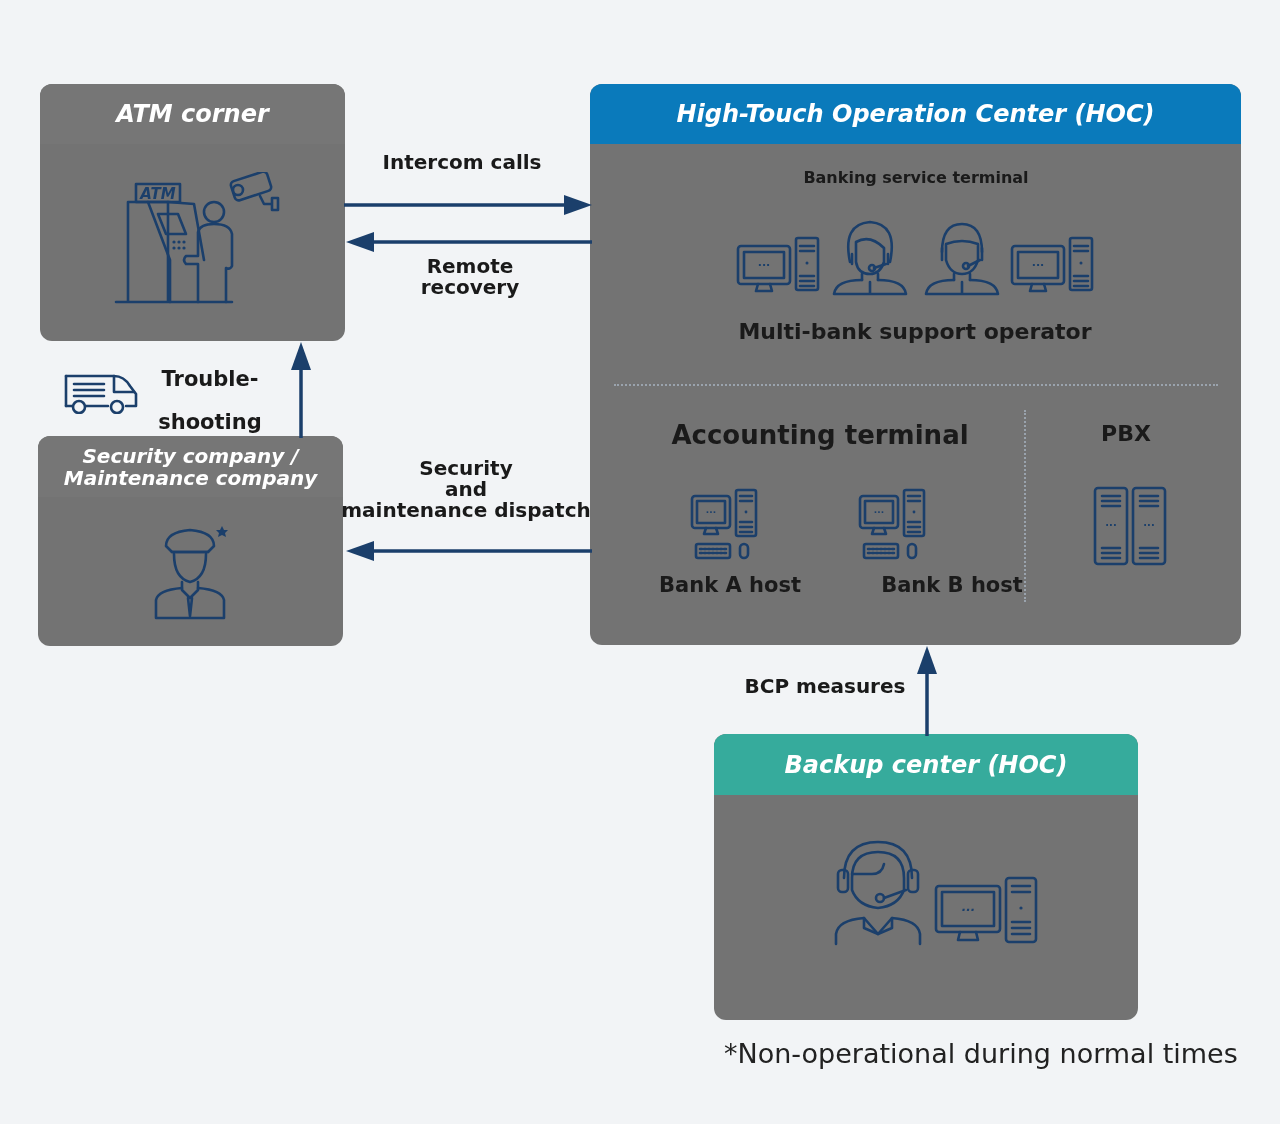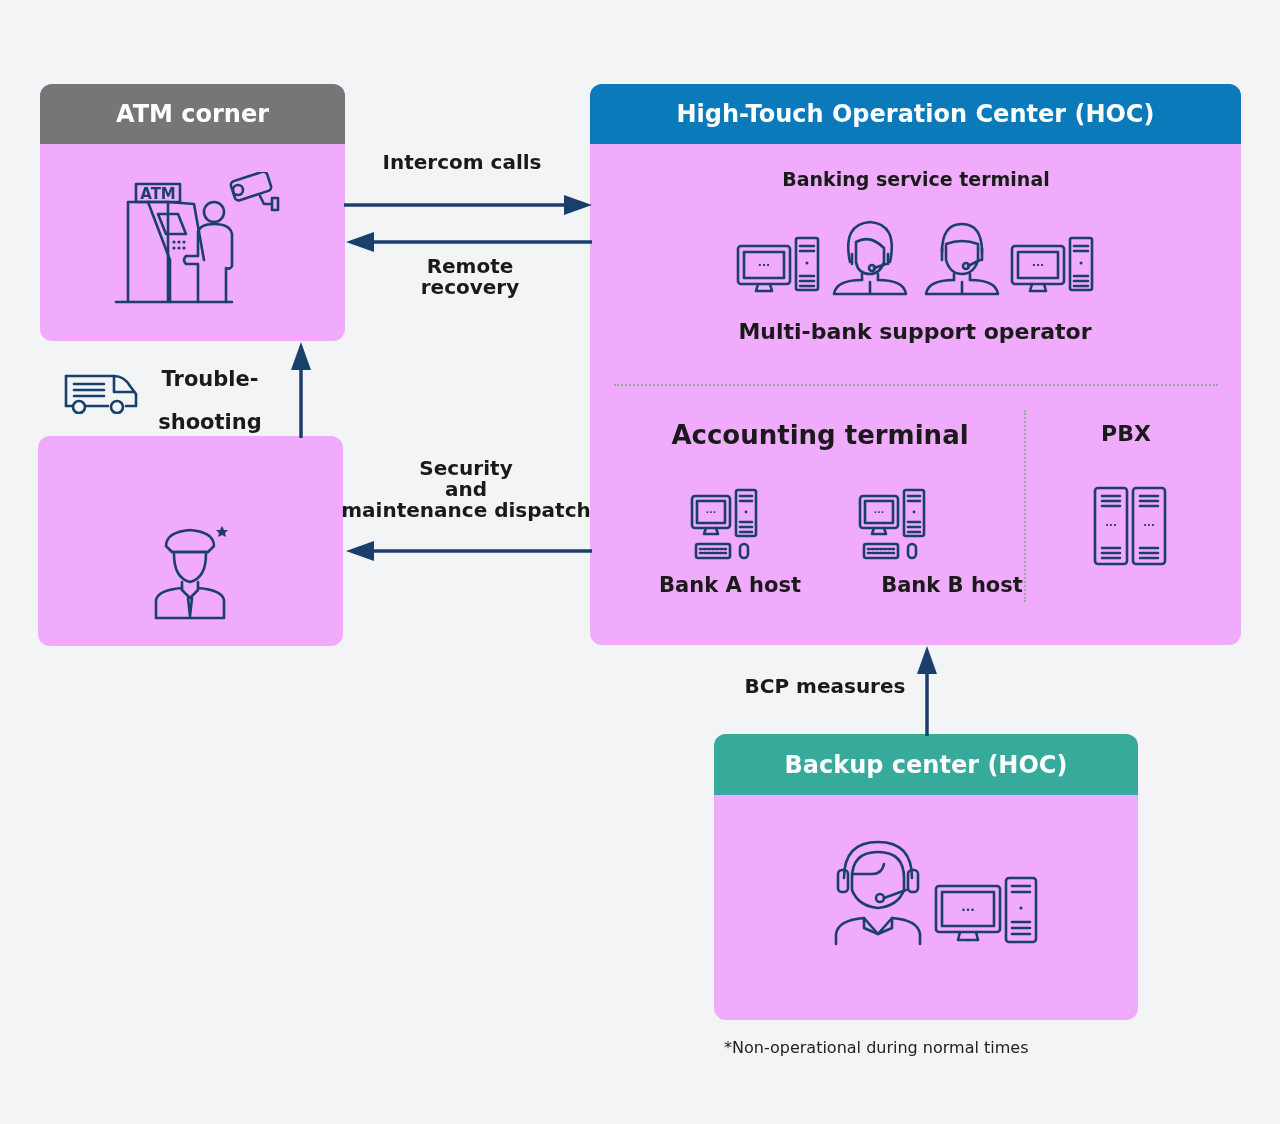--- a/index.html
+++ b/index.html
@@ -1,31 +1,31 @@
 <!DOCTYPE html>
 <html><head>
 <meta charset="utf-8">
 <style>
   html, body { margin:0; padding:0; }
   body { width:1280px; height:1124px; background:#f2f4f6; position:relative; overflow:hidden;
          font-family:"DejaVu Sans", sans-serif; color:#1a1a1a; }
-  .box { position:absolute; background:#f0abfc; border-radius:12px; overflow:hidden; }
+  .box { position:absolute; background:#737373; border-radius:12px; overflow:hidden;font-style:italic; }
   .hdr { color:#fff; font-weight:bold; text-align:center; display:flex; align-items:center; justify-content:center; line-height:1.0; }
   .gray { background:#767676; }
   .blue { background:#0a7abb; }
   .teal { background:#36ab9c; }
   .lbl { position:absolute; font-weight:bold; text-align:center; font-size:20px; line-height:1.05; }
   .icon { position:absolute; }
   svg { display:block; }
   .ic { fill:none; stroke:#1b3f6b; stroke-width:2.6; stroke-linecap:round; stroke-linejoin:round; }
   .icf { fill:#1b3f6b; }
   .dots-h { position:absolute; border-top:2px dotted #9aa3ad; height:0; }
   .dots-v { position:absolute; border-left:2px dotted #9aa3ad; width:0; }
   .arrow { position:absolute; }
-  .note { position:absolute; font-family:"DejaVu Sans", sans-serif; font-size:16px; color:#222; }
+  .note { position:absolute; font-family:"DejaVu Sans", sans-serif; font-size:27px; color:#222; }
 </style>
 </head>
 <body>
 
 <div class="box" style="left:40px;top:84px;width:305px;height:257px;">
   <div class="hdr gray" style="height:60px;font-size:24px;">
     <span>ATM corner</span>
   </div>
   <div class="icon" style="left:72px;top:88px;">
     <svg width="180" height="132" viewBox="0 0 180 132">
@@ -47,39 +47,43 @@
       <path class="ic" d="M86 130 L86 92 L74 92 Q70 88 74 84 L86 84 L86 60 Q88 52 102 52 Q118 52 120 62 L120 94 Q118 98 114 96 L114 130"></path>
 
       <rect class="ic" x="120" y="4" width="38" height="20" rx="4" transform="rotate(-18 139 14)"></rect>
       <circle class="ic" cx="126" cy="18" r="5"></circle>
       <path class="ic" d="M148 24 L152 32 L160 32 M160 26 L160 38 L166 38 L166 26 Z"></path>
     </svg>
   </div>
 </div>
 
 <div class="box" style="left:38px;top:436px;width:305px;height:210px;">
+  <div class="hdr gray" style="height:61px;font-size:20px;flex-direction:column;">
+    <span>Security company /</span>
+    <span style="margin-top:2px;">Maintenance company</span>
+  </div>
   <div class="icon" style="left:114px;top:88px;">
     <svg width="80" height="96" viewBox="0 0 80 96">
       <path class="ic" d="M14 22 Q14 8 38 6 Q62 8 62 22 L56 28 L20 28 Z"></path>
       <path class="ic" d="M20 28 L56 28"></path>
       <path class="ic" d="M22 30 Q22 54 38 58 Q54 54 54 30"></path>
       <path class="ic" d="M30 58 L30 66 L38 74 L46 66 L46 58"></path>
       <path class="ic" d="M4 94 L4 76 Q6 66 30 64 M72 94 L72 76 Q70 66 46 64 M4 94 L72 94"></path>
       <path class="ic" d="M36 74 L38 92 L40 74"></path>
       <path class="icf" d="M70 2 L72 6 L76 6 L73 9 L74 13 L70 11 L66 13 L67 9 L64 6 L68 6 Z"></path>
     </svg>
   </div>
 </div>
 
 <div class="box" style="left:590px;top:84px;width:651px;height:561px;">
   <div class="hdr blue" style="height:60px;font-size:24px;">
     <span>High-Touch Operation Center (HOC)</span>
   </div>
 </div>
-<div class="lbl" style="left:716px;top:170px;width:400px;font-size:19px;">Banking service terminal</div>
+<div class="lbl" style="left:716px;top:170px;width:400px;font-size:16px;">Banking service terminal</div>
 
 <div class="icon" style="left:736px;top:236px;">
   <svg width="86" height="58" viewBox="0 0 86 58">
     <rect class="ic" x="2" y="10" width="52" height="38" rx="3"></rect>
     <rect class="ic" x="8" y="16" width="40" height="26"></rect>
     <text x="28" y="33" text-anchor="middle" font-size="11" fill="#1b3f6b" font-weight="bold">···</text>
     <path class="ic" d="M22 48 L20 55 L36 55 L34 48"></path>
     <rect class="ic" x="60" y="2" width="22" height="52" rx="2"></rect>
     <path class="ic" d="M64 10 L78 10 M64 15 L78 15 M64 40 L78 40 M64 45 L78 45 M64 50 L78 50"></path>
     <circle class="icf" cx="71" cy="27" r="1.5"></circle>

